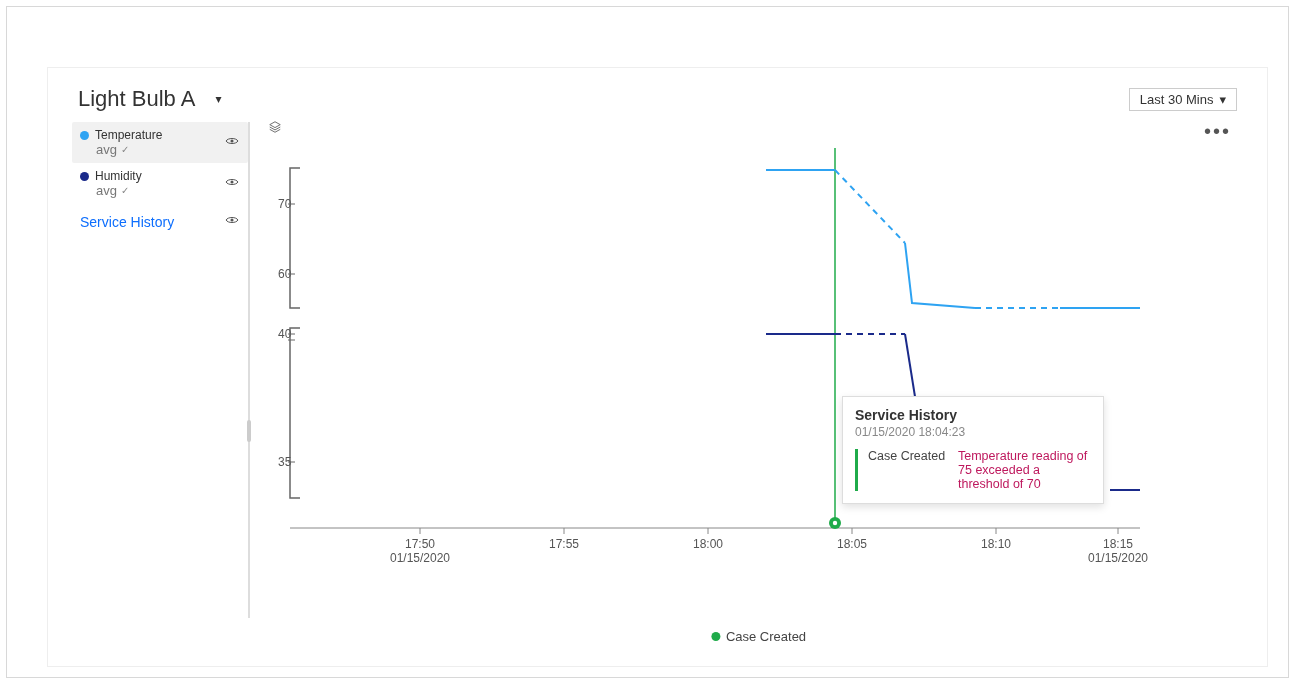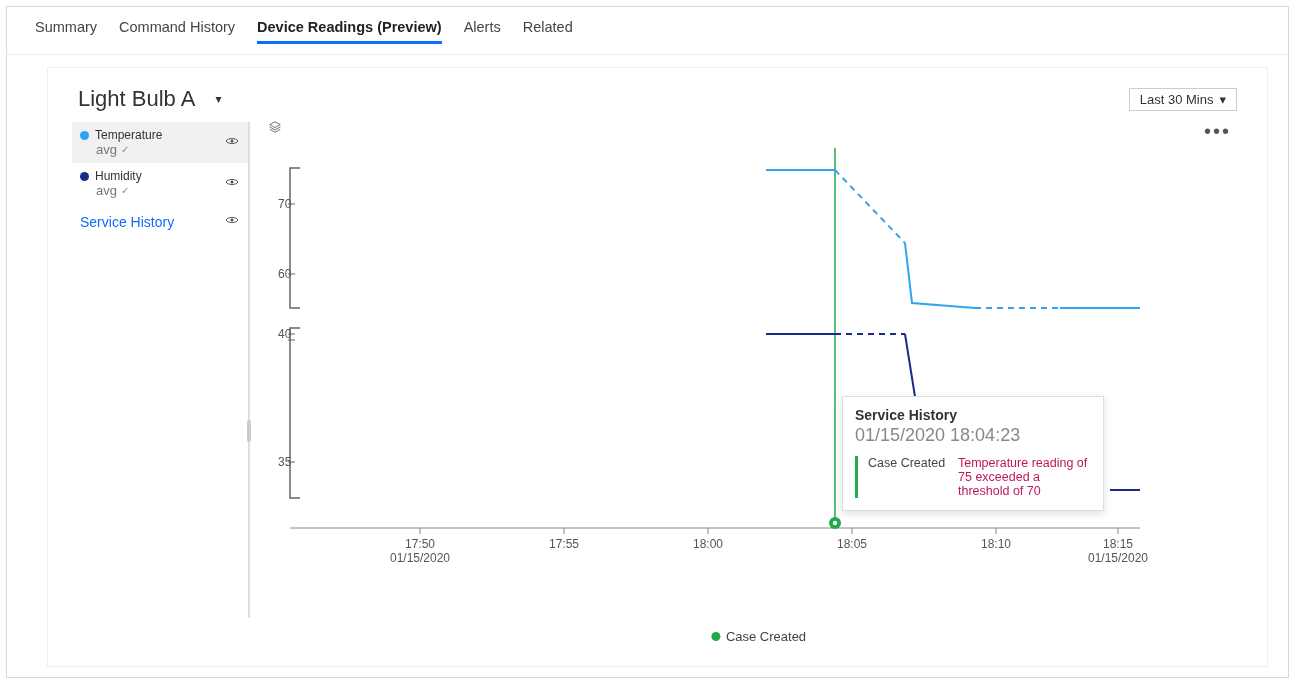--- a/index.html
+++ b/index.html
@@ -47,45 +47,38 @@
   .temp-line { stroke:#2ea3f2; stroke-width:2; fill:none; }
   .temp-dash { stroke:#2ea3f2; stroke-width:2; fill:none; stroke-dasharray:6 5; }
   .hum-line { stroke:#1a2a8a; stroke-width:2; fill:none; }
   .hum-dash { stroke:#1a2a8a; stroke-width:2; fill:none; stroke-dasharray:6 5; }
   .event-line { stroke:#1fab4a; stroke-width:1.5; }
   .event-marker { fill:#1fab4a; }
 
   
   .tooltip { position:absolute; left:592px; top:278px; width:262px; background:#fff; border:1px solid #ddd; box-shadow:0 3px 8px rgba(0,0,0,0.12); padding:10px 12px 12px; }
   .tt-title { font-weight:600; font-size:14px; color:#333; }
-  .tt-date { font-size:18px; color:#888; margin-top:2px; }
+  .tt-date { font-size:12px; color:#888; margin-top:2px; }
   .tt-body { display:flex; gap:10px; margin-top:10px; }
   .tt-bar { width:3px; background:#1fab4a; }
   .tt-left { font-size:12.5px; color:#444; width:80px; }
   .tt-right { font-size:12.5px; color:#be185d; flex:1; }
 
   
   .bottom-legend { position:absolute; left:50%; bottom:2px; transform:translateX(-50%); font-size:13px; color:#444; display:flex; align-items:center; gap:6px; }
   .green-dot { width:9px; height:9px; border-radius:50%; background:#1fab4a; display:inline-block; }
 
   .chev { font-size:10px; color:#888; }
   .layers-icon svg { width:14px; height:14px; }
 </style>
 </head>
 <body>
 
 <div class="app-frame">
 
-  <div class="tabs">
-    <div class="tab">Summary</div>
-    <div class="tab">Command History</div>
-    <div class="tab active">Device Readings (Preview)</div>
-    <div class="tab">Alerts</div>
-    <div class="tab">Related</div>
-  </div>
 
   <div class="content">
 
     <div class="title-row">
       <div class="device-title">
         <span>Light Bulb A</span>
         <span class="dropdown-caret">▾</span>
       </div>
       <div class="time-range">
         <span>Last 30 Mins</span>

